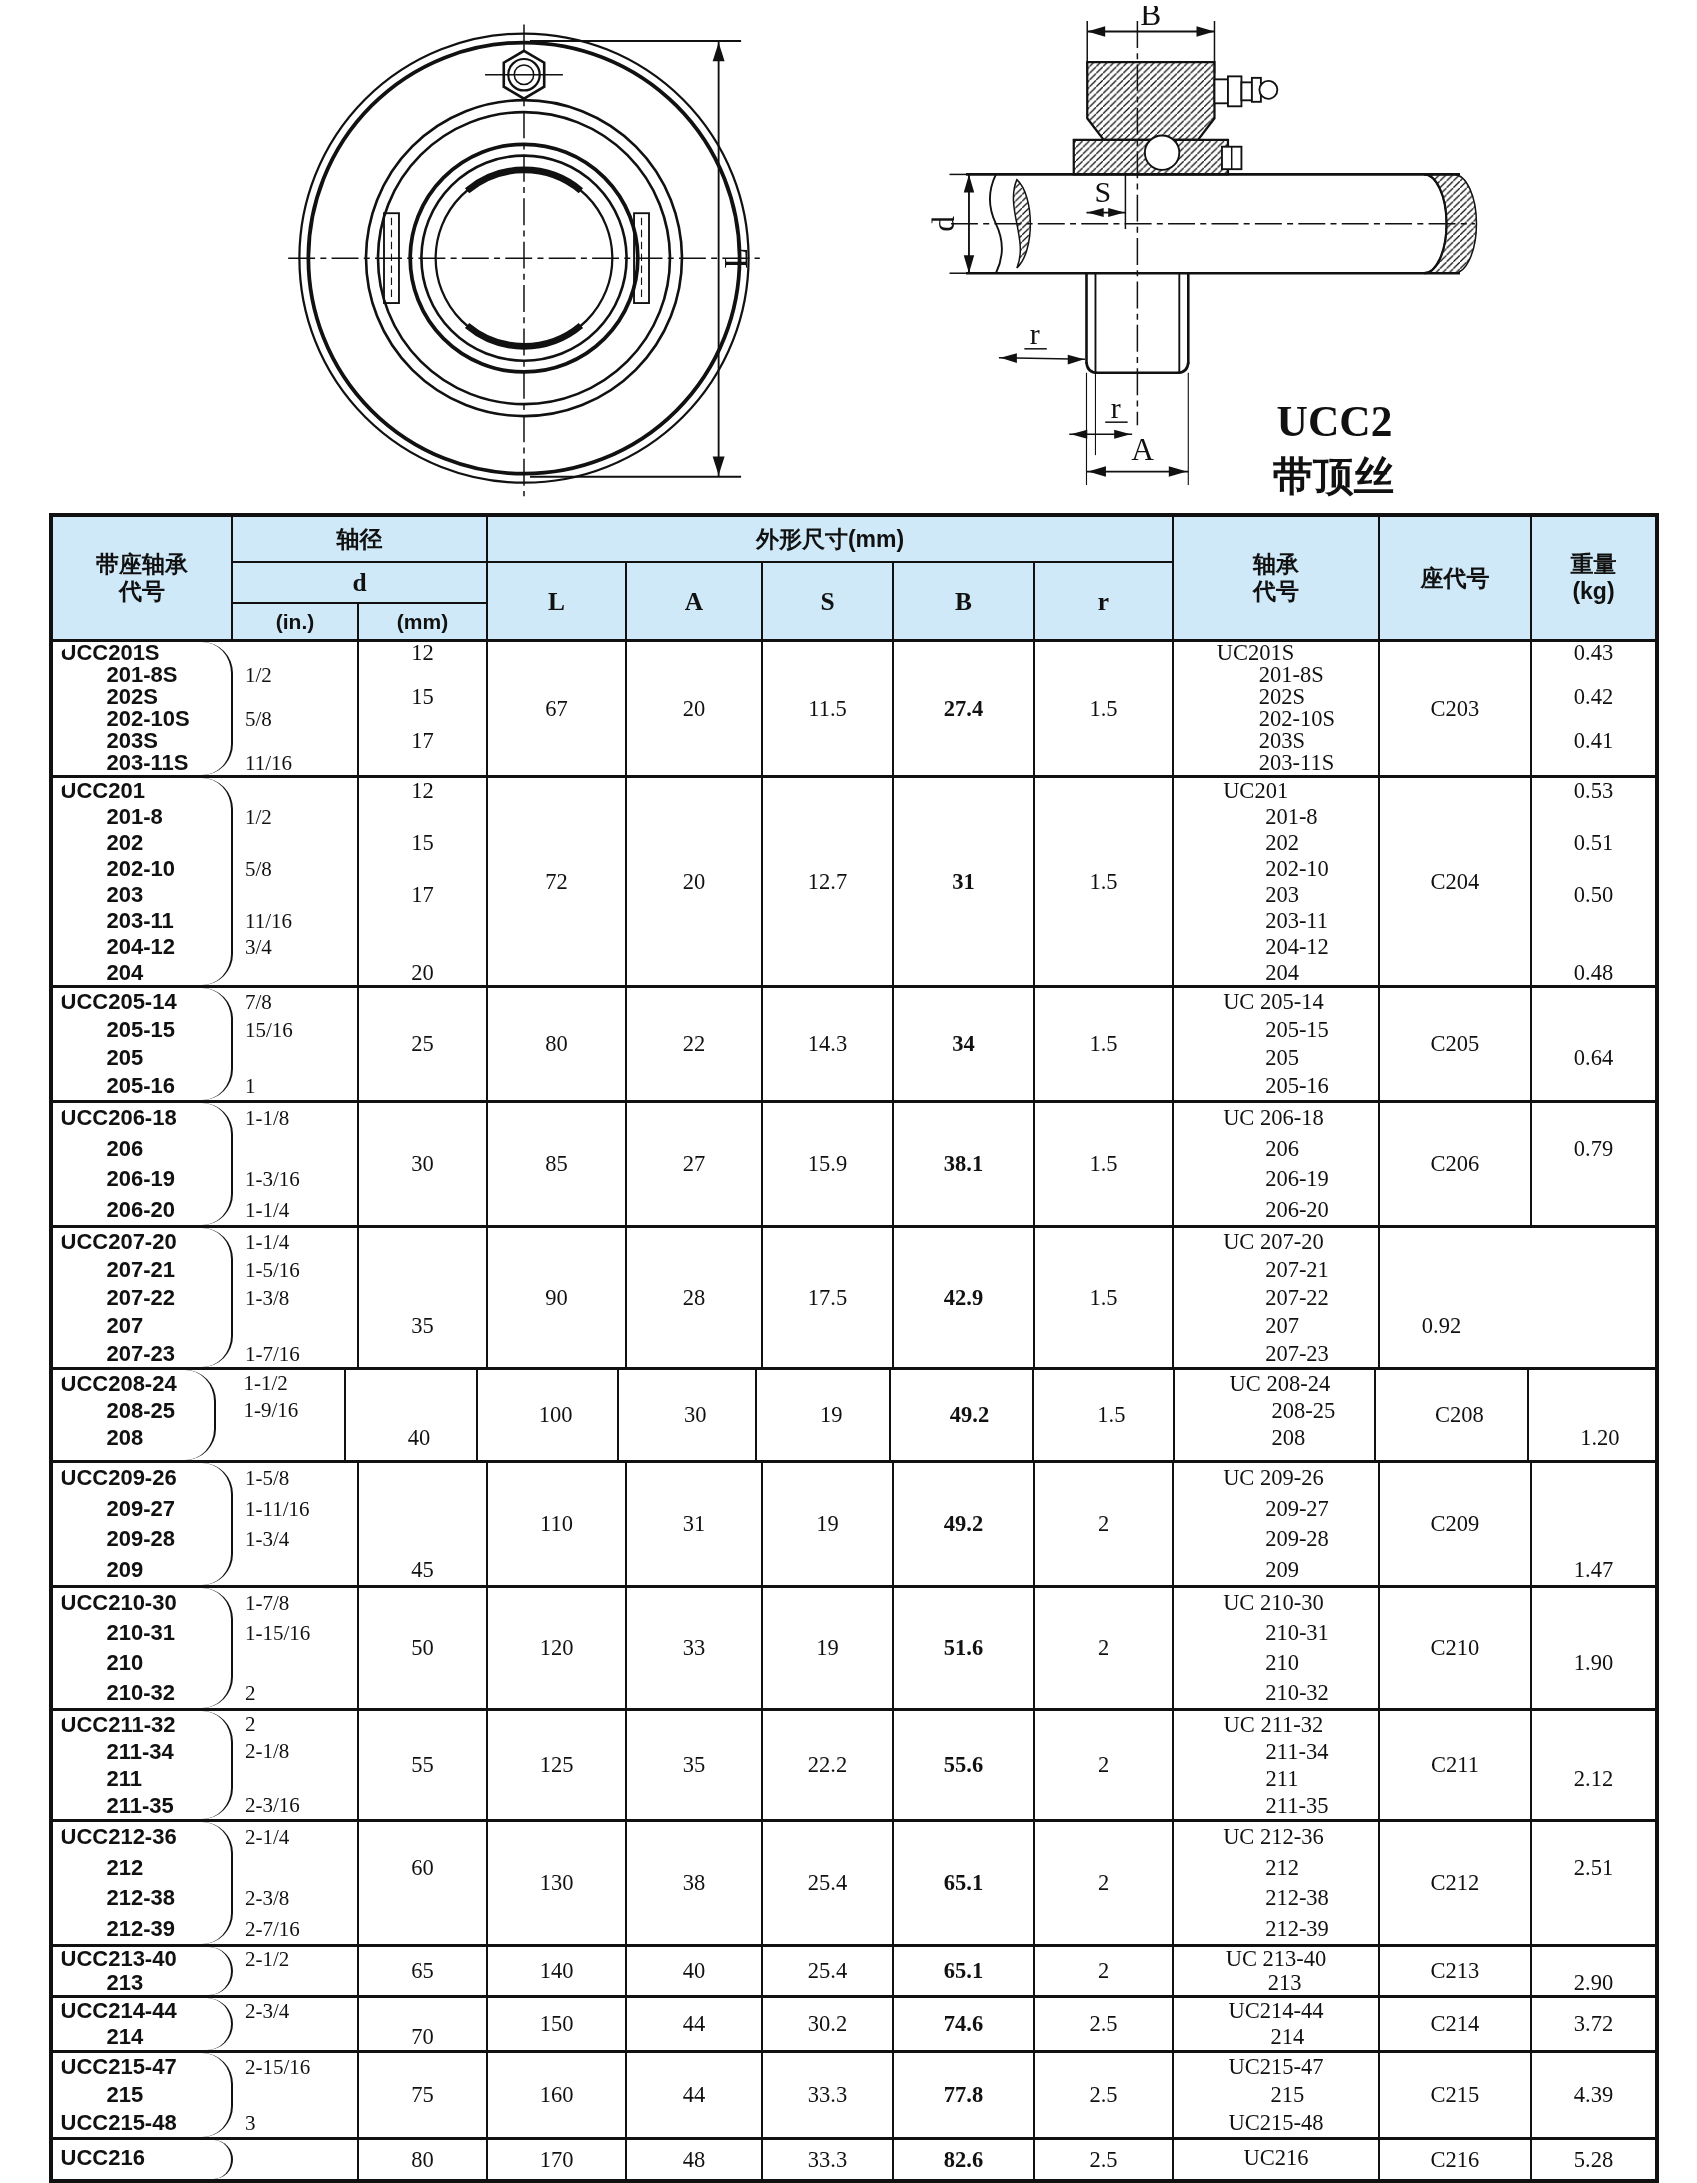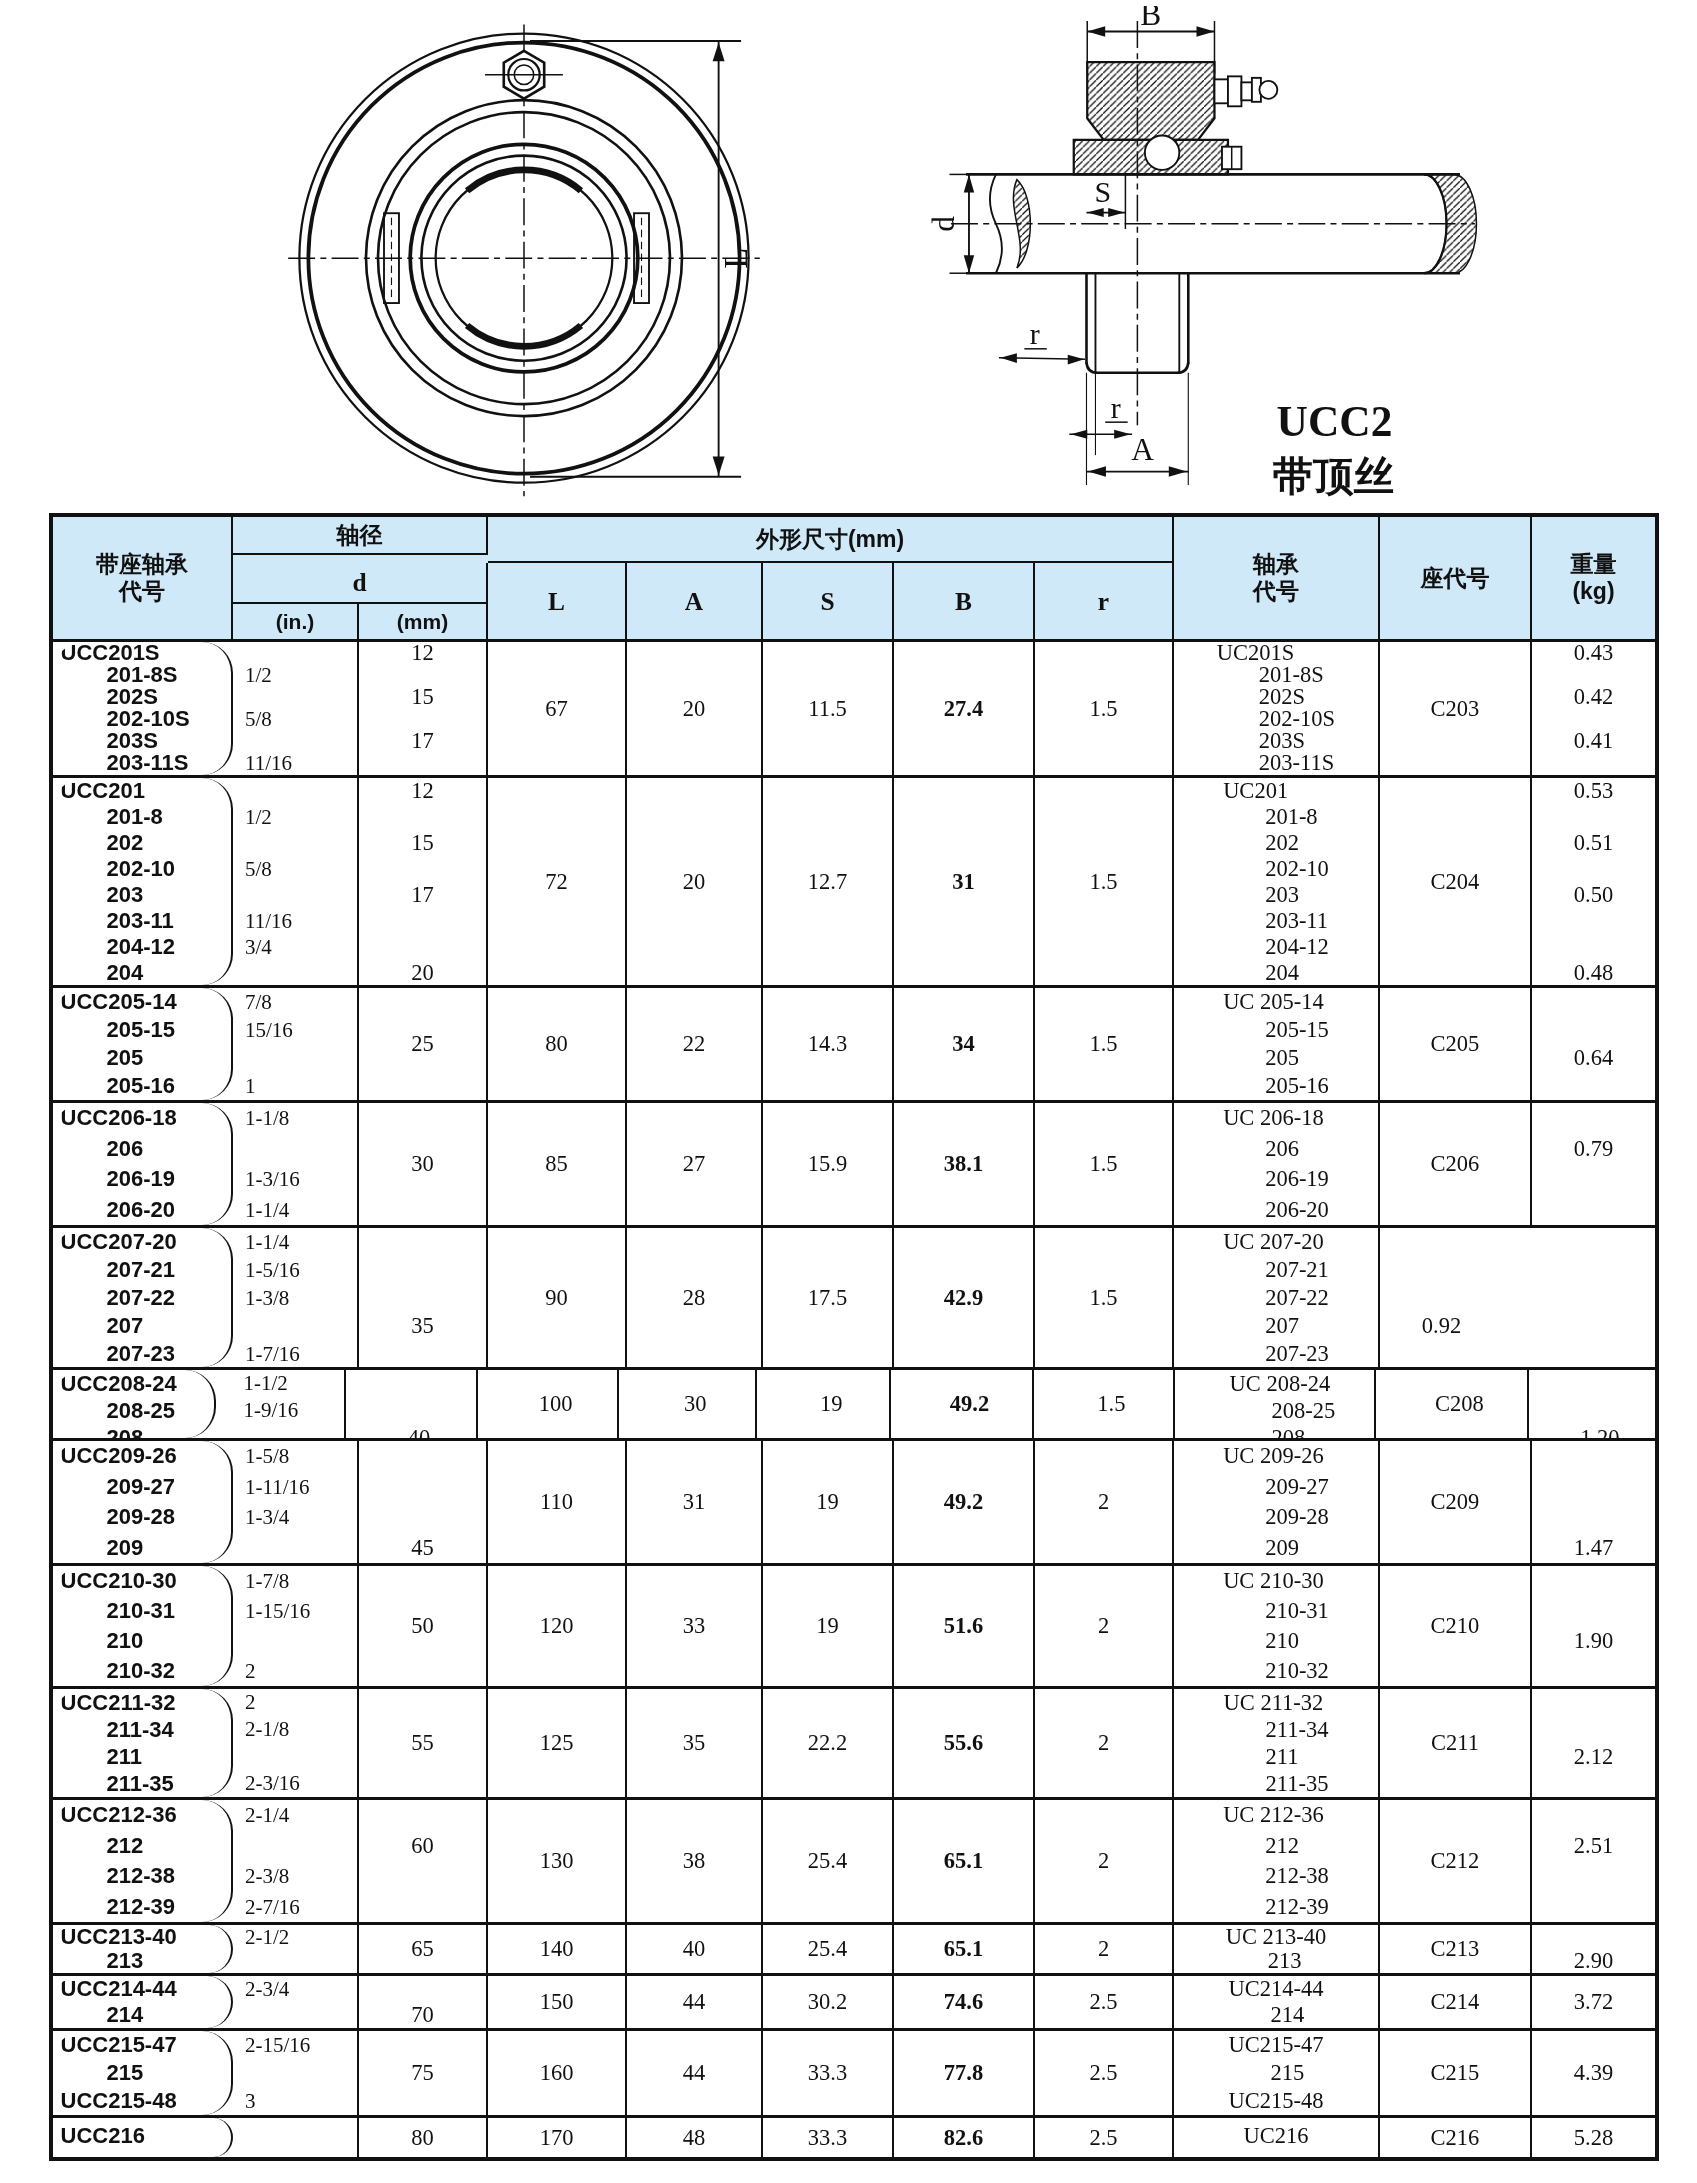--- a/index.html
+++ b/index.html
@@ -162,21 +162,21 @@
 
       <text class="cjk" x="475" y="574" font-size="58" fill="#2aa7df">UCC2</text>
       <text class="cjk" x="470" y="646" font-size="54" fill="#2aa7df">带顶丝</text>
     </g>
   </svg>
 
   <div class="tbl">
     <div class="thead">
       <div class="hc br prewrap" style="left:0;top:0;width:180px;height:122px;">带座轴承
 代号</div>
-      <div class="hc br bb" style="left:180px;top:0;width:255px;height:38px;">轴径</div>
+      <div class="hc br bb" style="left:180px;top:0;width:255px;height:46px;">轴径</div>
       <div class="hc br bb lat" style="left:180px;top:46px;width:255px;height:41px;">d</div>
       <div class="hc br small" style="left:180px;top:87px;width:126px;height:35px;">(in.)</div>
       <div class="hc br small" style="left:306px;top:87px;width:129px;height:35px;">(mm)</div>
       <div class="hc br bb" style="left:435px;top:0;width:686px;height:46px;">外形尺寸(mm)</div>
       <div class="hc br lat" style="left:435px;top:46px;width:139px;height:76px;">L</div>
       <div class="hc br lat" style="left:574px;top:46px;width:136px;height:76px;">A</div>
       <div class="hc br lat" style="left:710px;top:46px;width:131px;height:76px;">S</div>
       <div class="hc br lat" style="left:841px;top:46px;width:141px;height:76px;">B</div>
       <div class="hc br lat" style="left:982px;top:46px;width:139px;height:76px;">r</div>
       <div class="hc br prewrap" style="left:1121px;top:0;width:206px;height:122px;">轴承
@@ -511,21 +511,21 @@
           <div class="cell c10 serif lastc">
             <div class="lines center">
               <div class="ln" style="height: 28px; line-height: 28px;">&nbsp;</div>
               <div class="ln" style="height: 28px; line-height: 28px;">&nbsp;</div>
               <div class="ln" style="height: 28px; line-height: 28px;">&nbsp;</div>
               <div class="ln" style="height: 28px; line-height: 28px;">0.92</div>
               <div class="ln" style="height: 28px; line-height: 28px;">&nbsp;</div>
             </div>
           </div>
         </div>
-        <div class="row" style="height: 71px; gap: 16px;">
+        <div class="row" style="height: 93px; gap: 16px;">
           <div class="cell c0 desig">
             <div class="lines">
               <div class="ln" style="height: 27px; line-height: 27px;">UCC208-24</div>
               <div class="ln" style="height: 27px; line-height: 27px; padding-left: 46px;">208-25</div>
               <div class="ln" style="height: 27px; line-height: 27px; padding-left: 46px;">208</div>
             </div>
           </div>
           <div class="cell c1 infr">
             <div class="lines">
               <div class="ln" style="height: 27px; line-height: 27px;">1-1/2</div>

